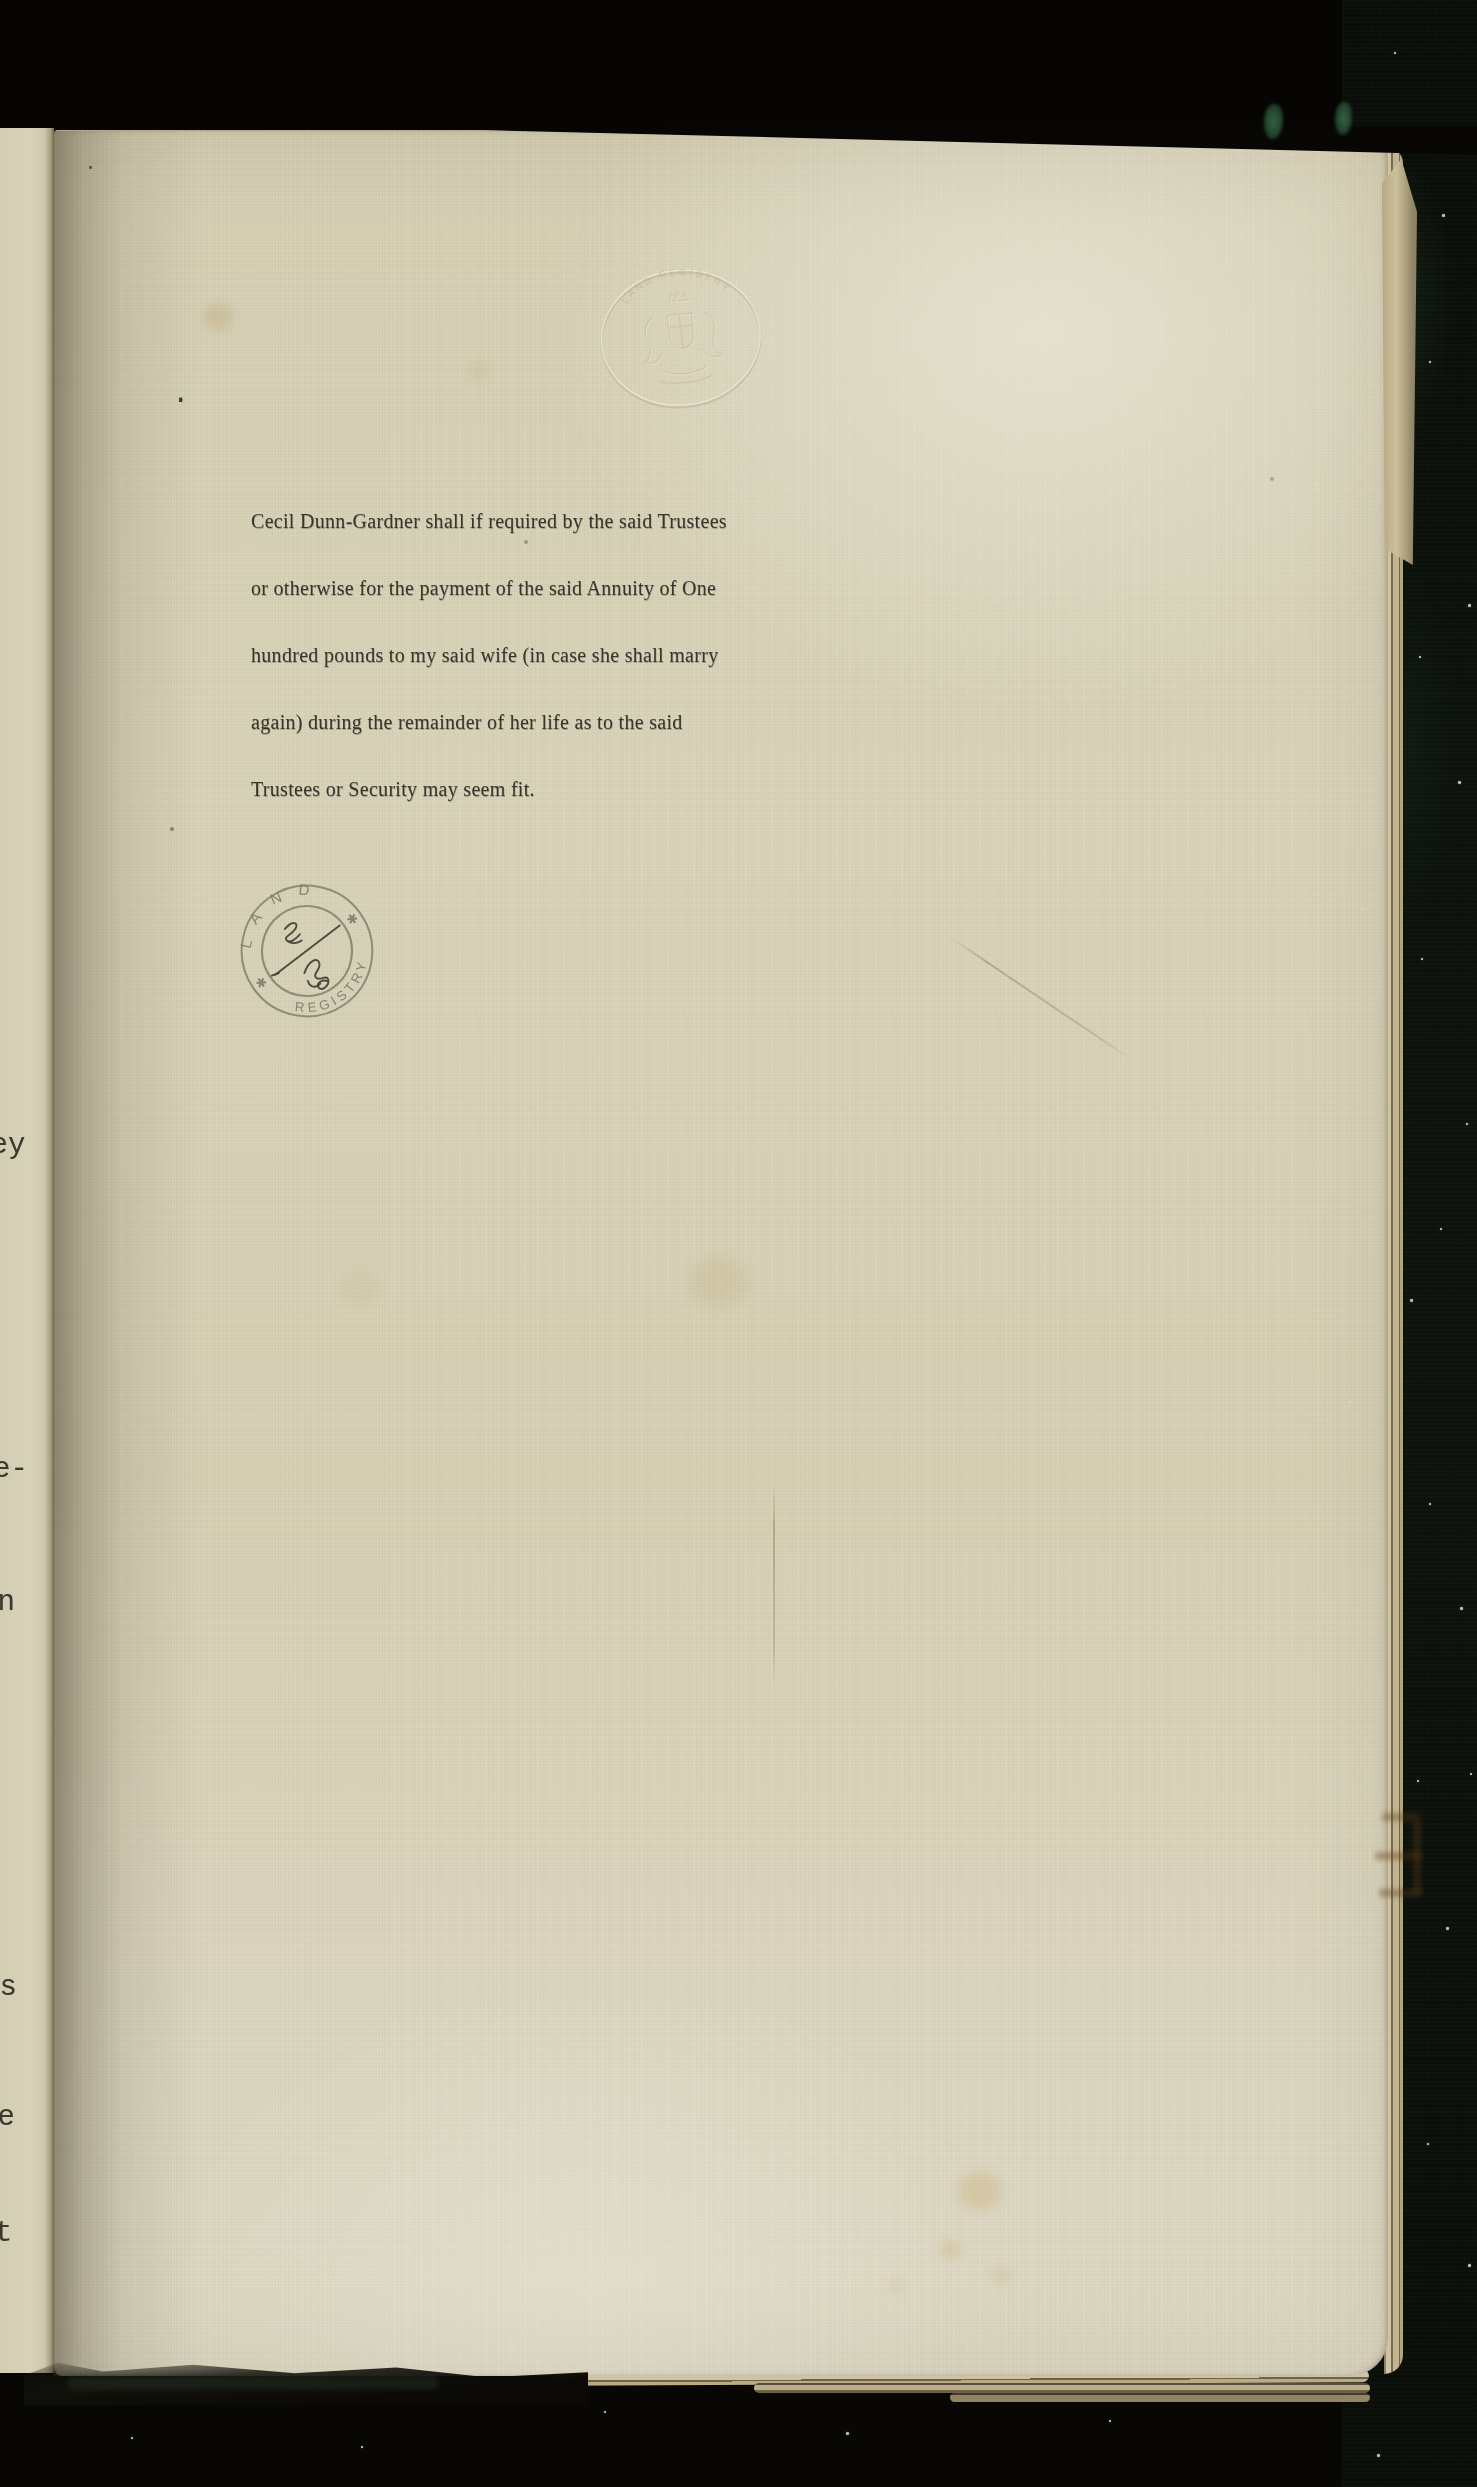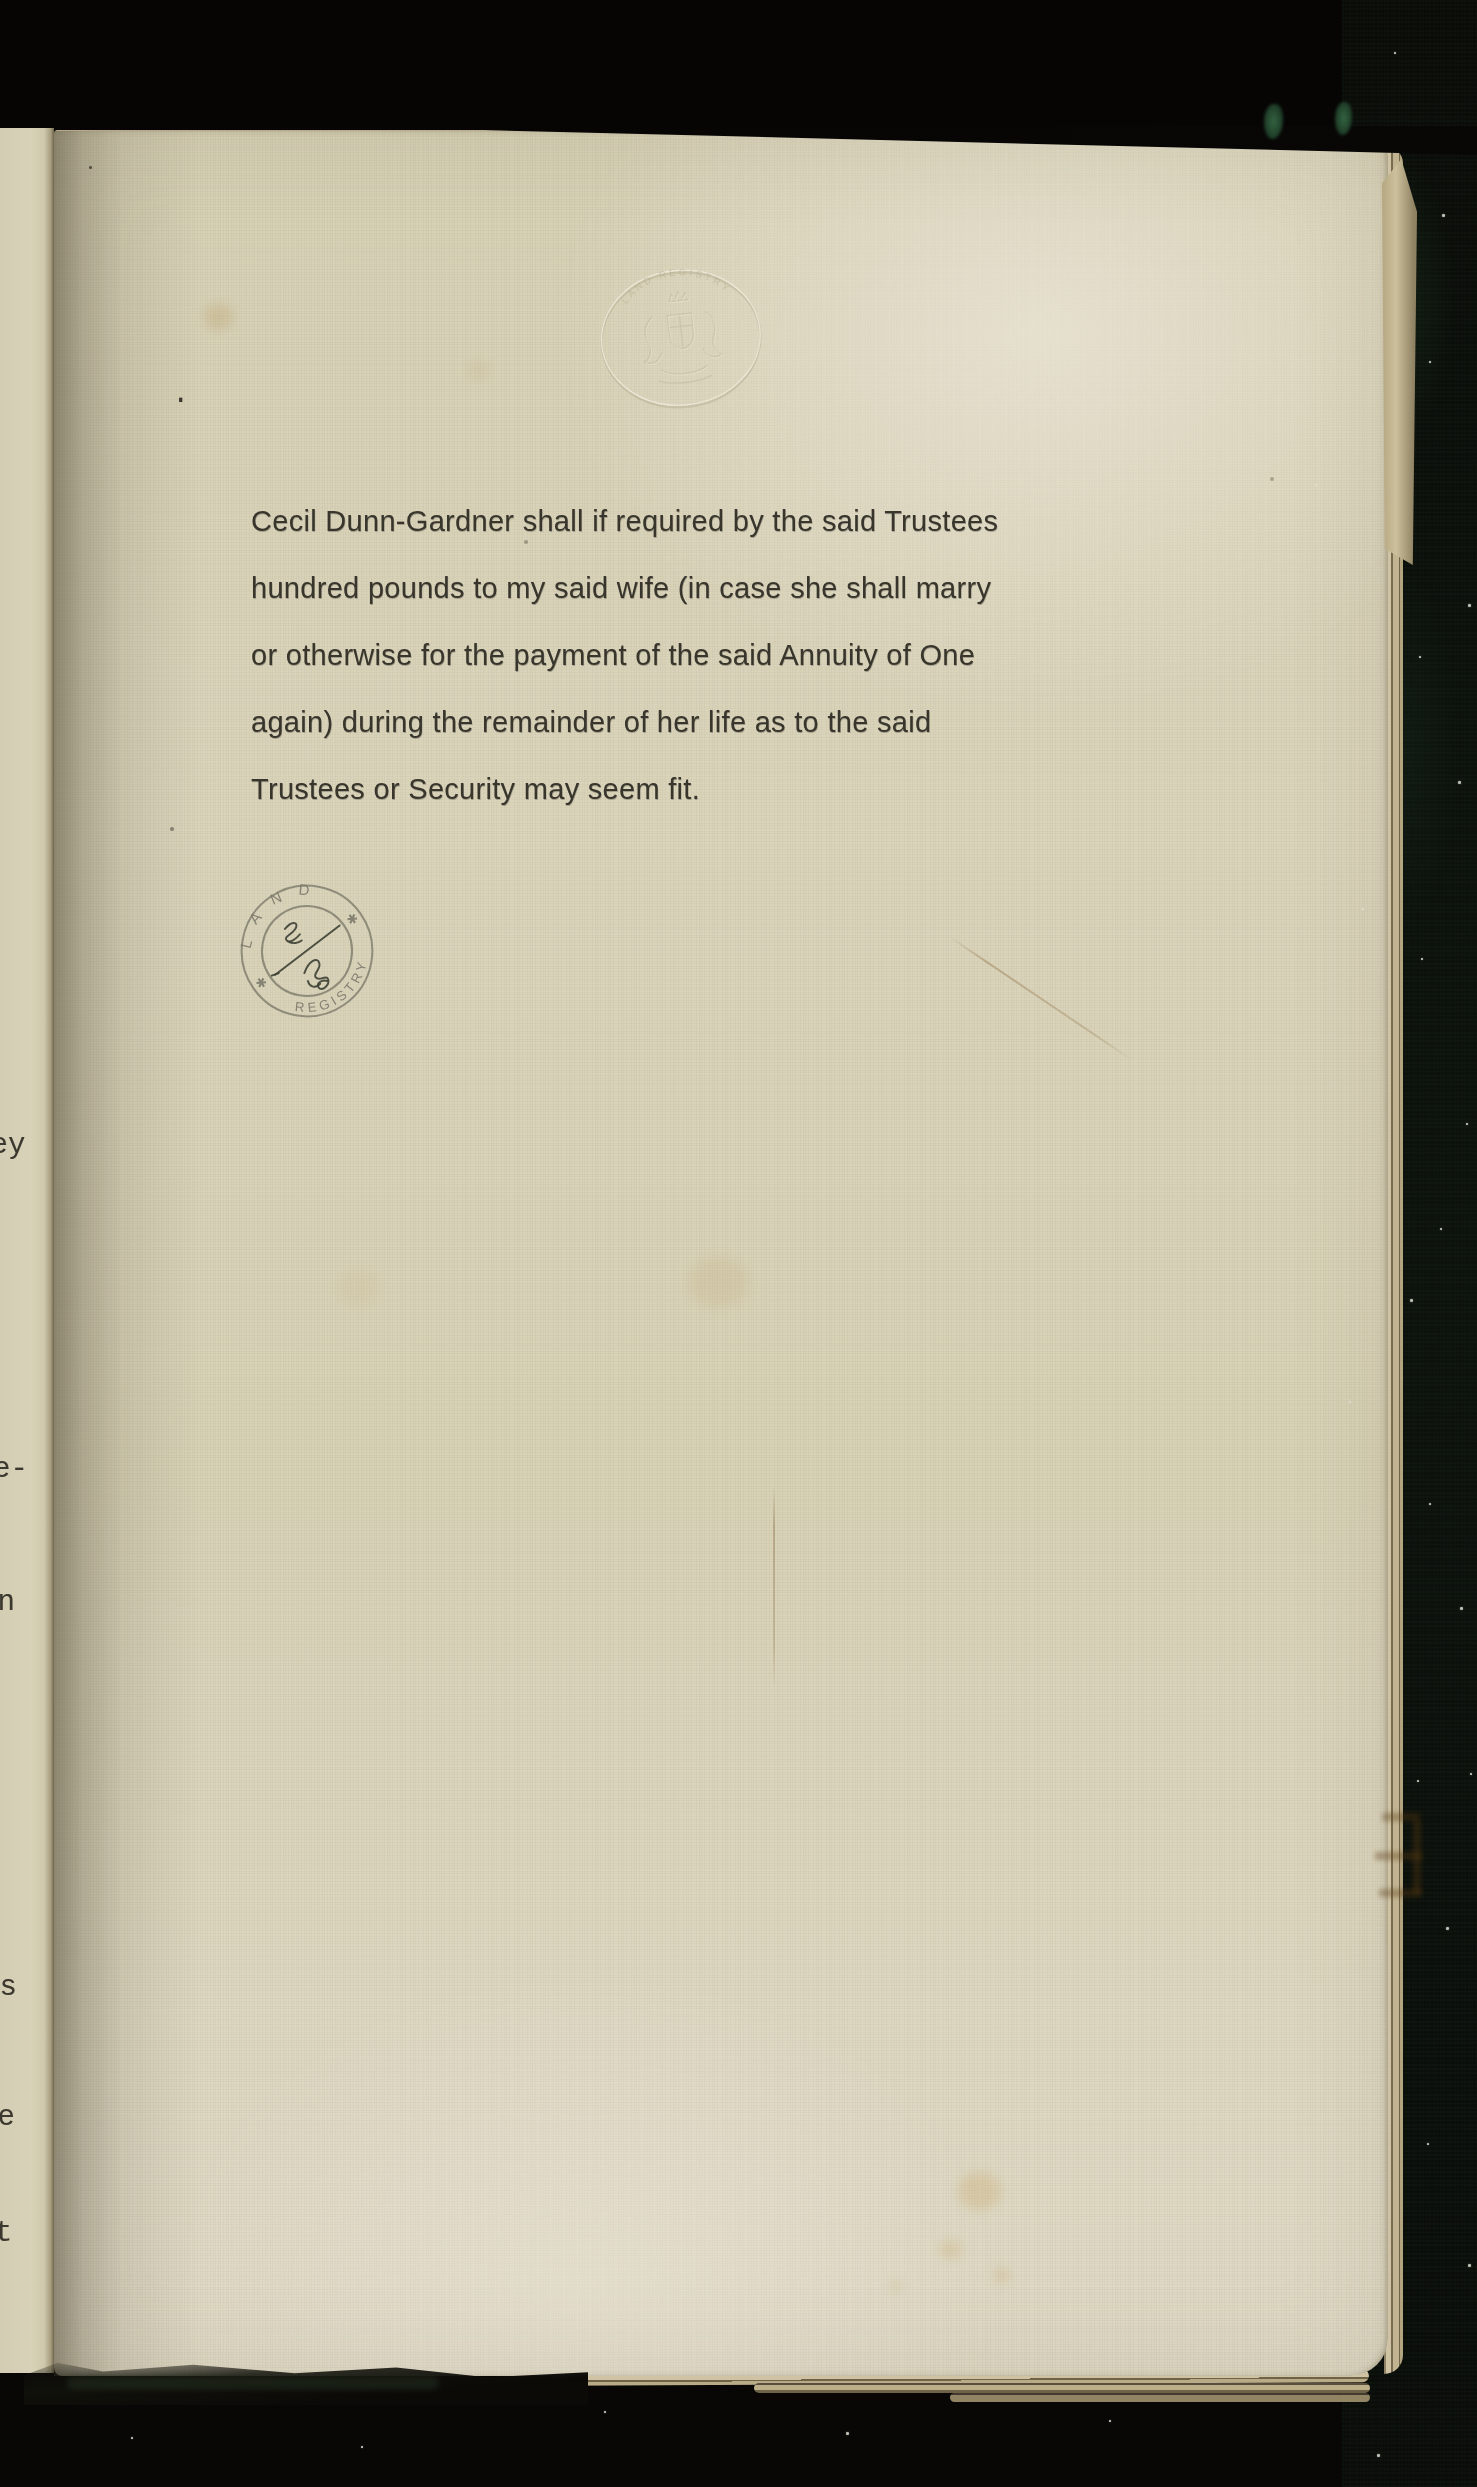--- a/index.html
+++ b/index.html
@@ -40,21 +40,21 @@
     background:
       radial-gradient(778px 605px at 74% 9%, rgba(236,231,217,.72), rgba(236,231,217,0) 62%),
       radial-gradient(709px 536px at 40% 96%, rgba(233,228,214,.5), rgba(233,228,214,0) 58%),
       repeating-linear-gradient(90deg, rgba(120,108,78,.05) 0 0.9px, rgba(0,0,0,0) 0.9px 2.6px),
       repeating-linear-gradient(0deg, rgba(120,108,78,.045) 0 0.9px, rgba(0,0,0,0) 0.9px 2.6px),
       linear-gradient(180deg,#d6d0b5 0%,#dad4bb 30%,#d7d1b6 60%,#ddd7c2 85%,#dfd9c5 100%);}
   .gutter-shade{position:absolute;left:0;top:0;bottom:0;width:147px;
     background:linear-gradient(90deg, rgba(74,66,46,.50) 0, rgba(74,66,46,.26) 29px, rgba(74,66,46,.10) 69px, rgba(74,66,46,0) 100%);}
   
   .text-block{position:absolute;left:197px;top:357px;width:1038px;}
-  .tline{font-family:Liberation Sans, sans-serif;font-size:29px;
+  .tline{font-family:Liberation Serif, serif;font-size:20px;
     height:67px;line-height:67px;letter-spacing:0.3px;color:#38352c;white-space:pre;
     text-shadow:0.5px 0.5px 0 rgba(56,53,44,.32);}
   .stray{position:absolute;left:118px;top:249px;font-family:"Liberation Mono","DejaVu Sans Mono",monospace;
     font-size:29px;line-height:29px;color:#3b382f;}
   
   .emboss{position:absolute;left:543px;top:135px;width:168px;height:145px;filter:blur(0.4px);}
   
   .stamp{position:absolute;left:178px;top:745px;width:150px;height:150px;filter:blur(0.3px);}
   .stamp .c{fill:none;stroke:#7f7d6d;stroke-width:2.3;opacity:.82;}
   .stamp .guide{fill:none;stroke:none;}
@@ -127,22 +127,22 @@
           <path d="M 84,56 h 28 v 22 c 0,10 -6,16 -14,18 c -8,-2 -14,-8 -14,-18 z"></path>
           <path d="M 66,56 c -9,7 -12,18 -7,29 c 4,9 0,18 -7,22 c 9,5 18,0 21,-9"></path>
           <path d="M 128,56 c 9,7 12,18 7,29 c -4,9 0,18 7,22 c -9,5 -18,0 -21,-9"></path>
           <path d="M 70,118 c 12,9 42,9 54,0"></path>
         </g>
       </g>
     </svg>
 
     <div class="text-block">
       <div class="tline">Cecil Dunn-Gardner shall if required by the said Trustees</div>
+      <div class="tline">or otherwise for the payment of the said Annuity of One</div>
       <div class="tline">hundred pounds to my said wife (in case she shall marry</div>
-      <div class="tline">or otherwise for the payment of the said Annuity of One</div>
       <div class="tline">again) during the remainder of her life as to the said</div>
       <div class="tline">Trustees or Security may seem fit.</div>
     </div>
 
     <span class="stray">.</span>
 
     <svg class="stamp" viewBox="-85 -85 170 170">
       <g transform="rotate(-35)">
         <circle class="c" r="74"></circle>
         <circle class="c" r="51"></circle>

